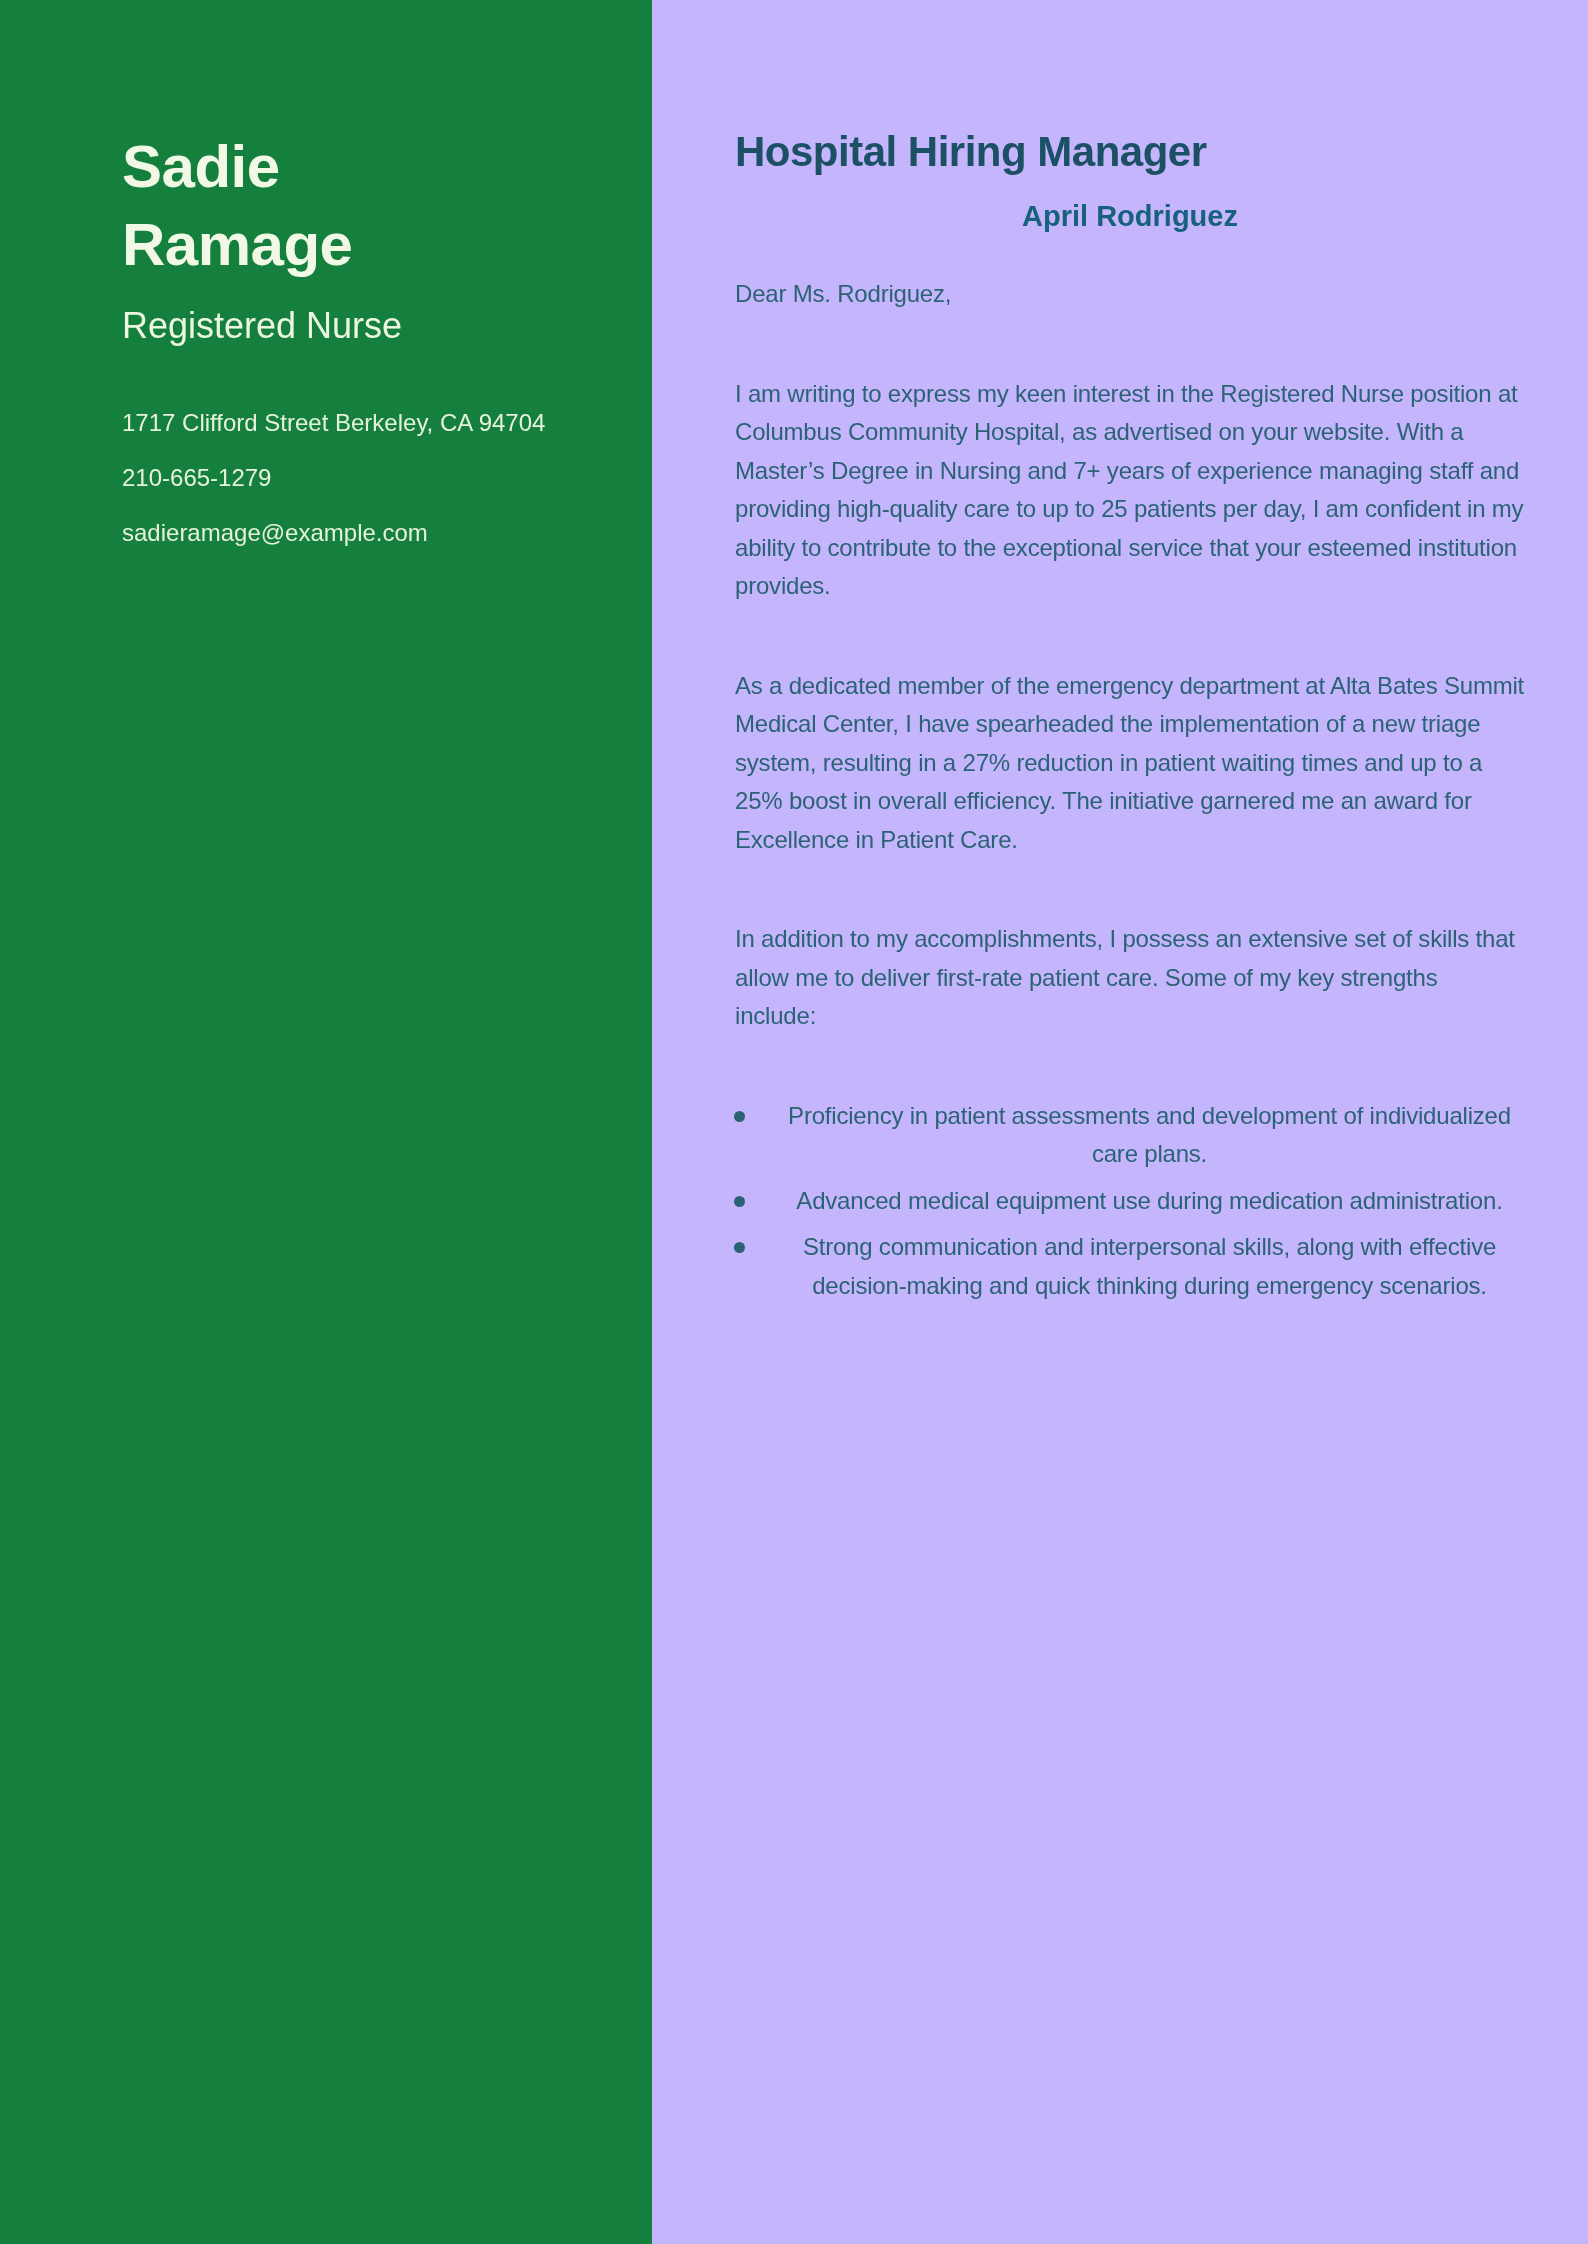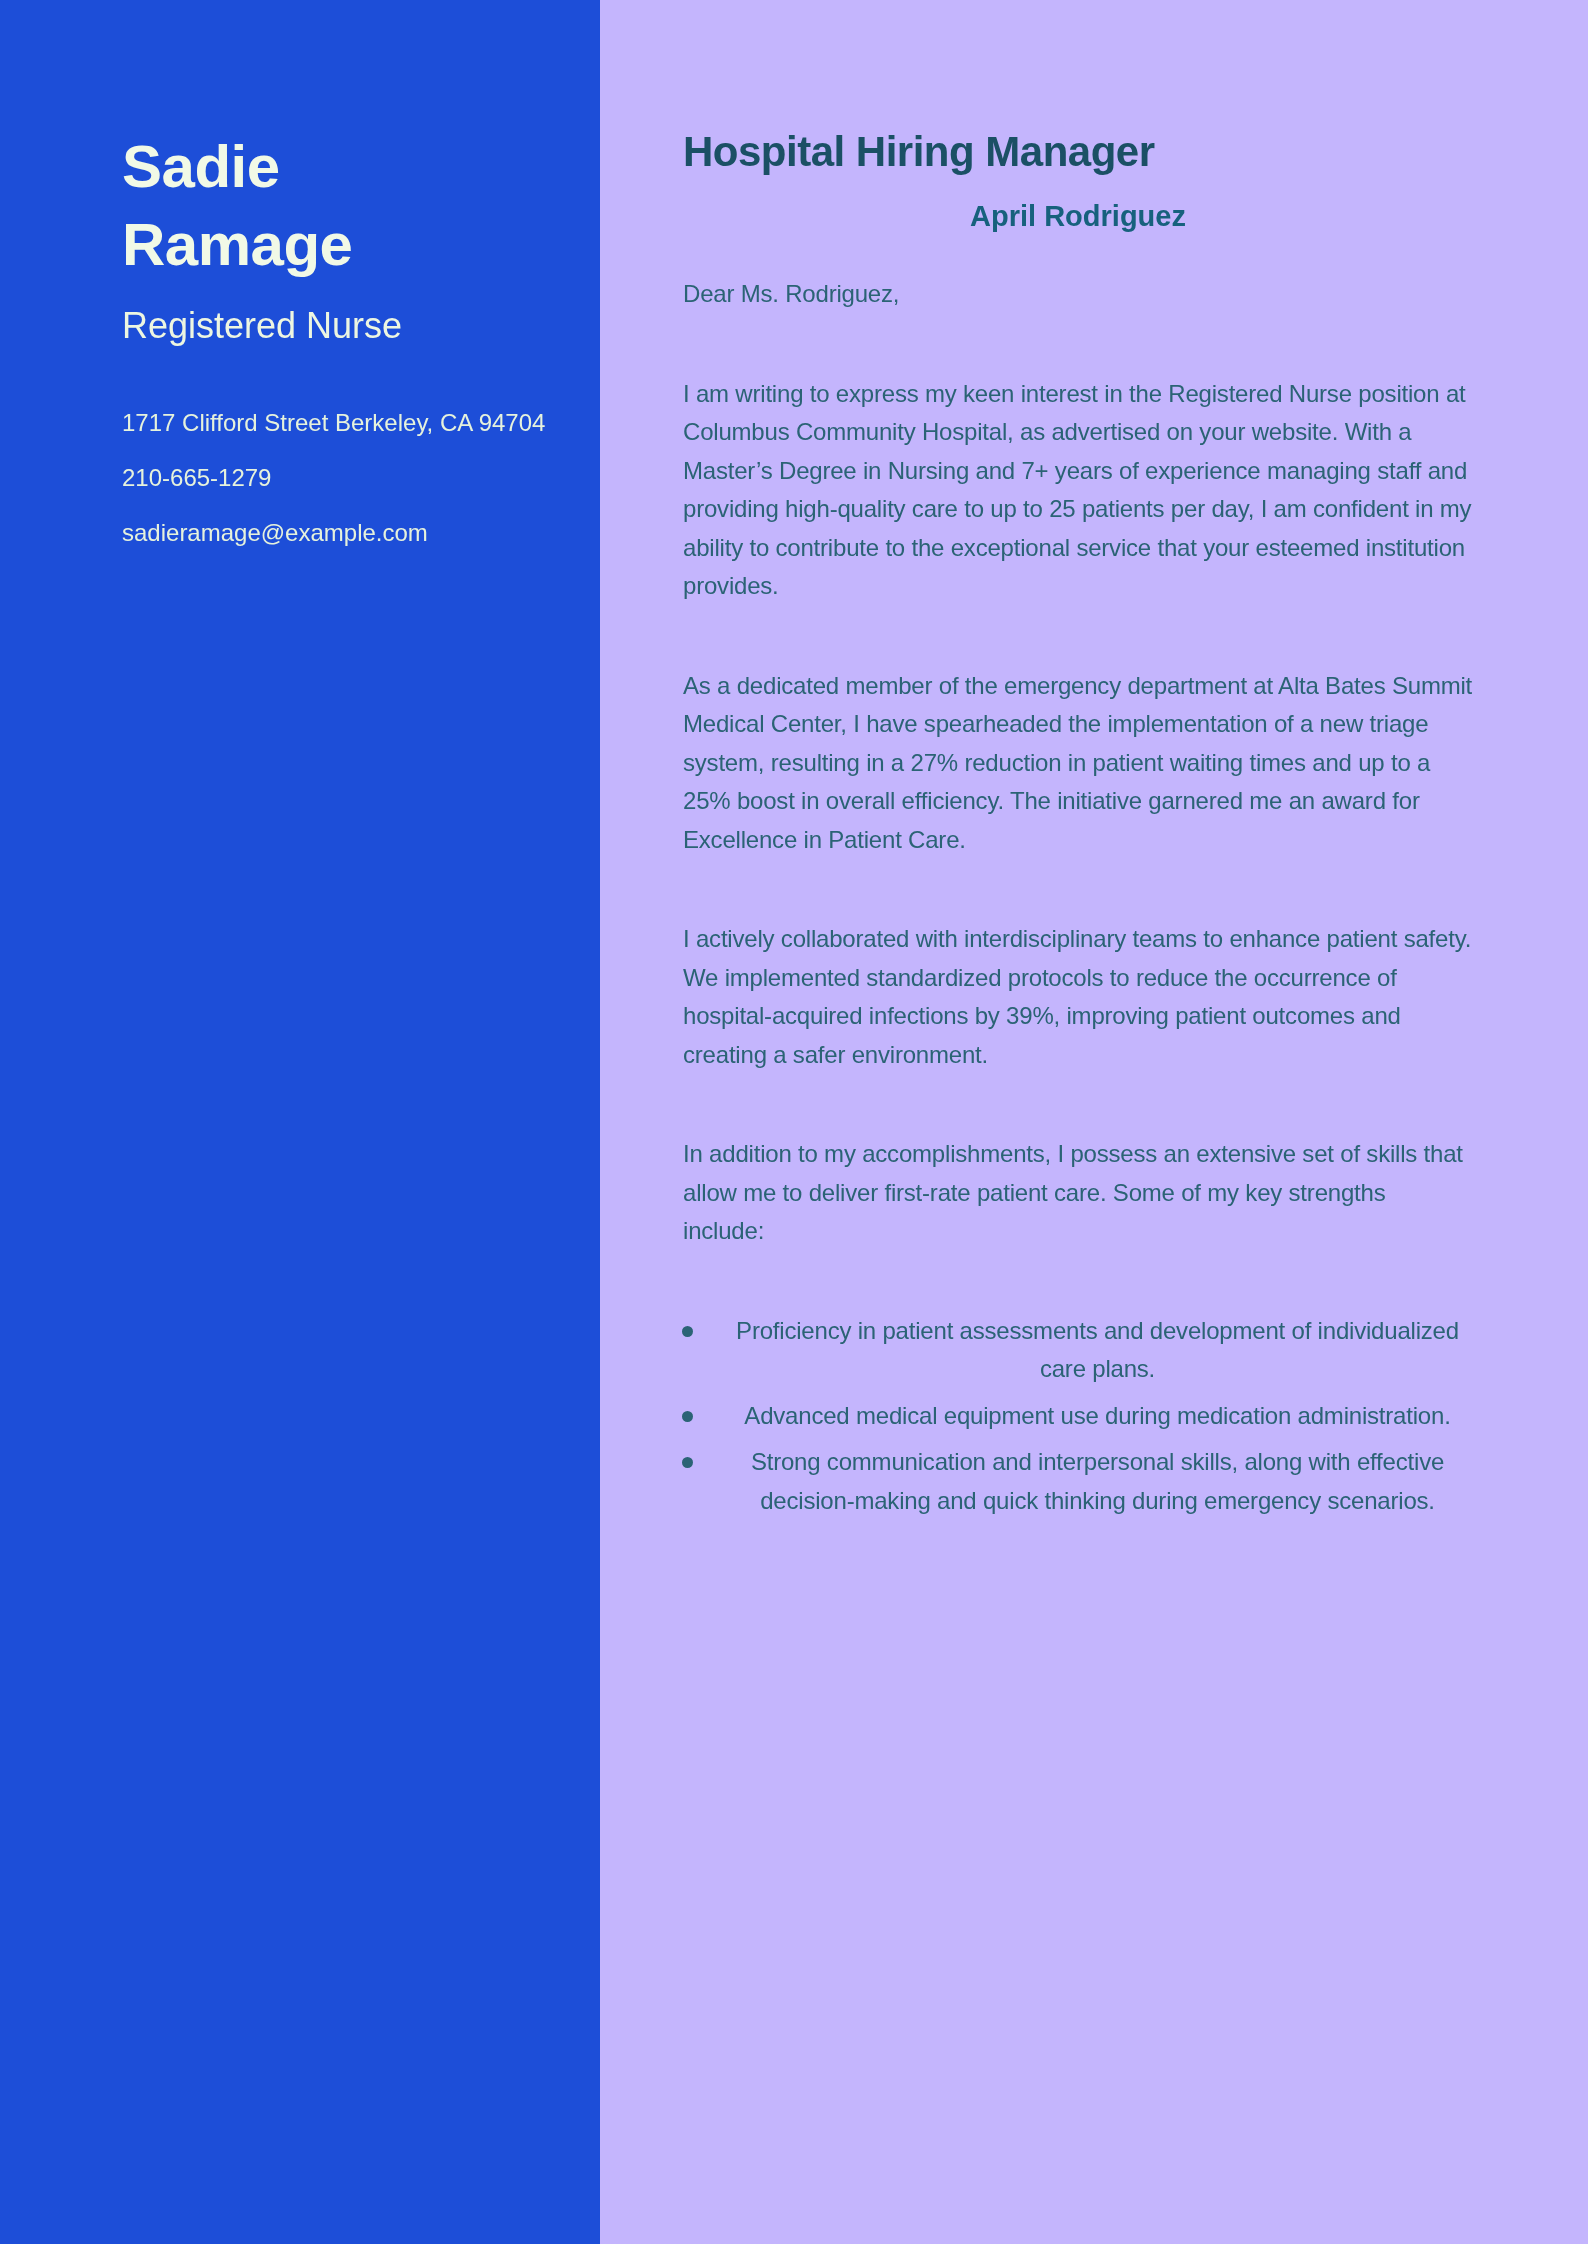--- a/index.html
+++ b/index.html
@@ -11,23 +11,23 @@
     width: 1588px;
     height: 2244px;
     display: flex;
     font-family: "Liberation Sans", sans-serif;
     overflow: hidden;
     background: #F4FBE5;
   }
 
   
   .sidebar {
-    width: 600px;
+    width: 652px;
     box-sizing: border-box;
-    background: #1d4ed8;
+    background: #15803d;
     padding: 128px 16px 0 122px;
     flex-shrink: 0;
   }
   .name {
     margin: 0;
     width: 340px;
     font-size: 60px;
     font-weight: 700;
     line-height: 78px;
     letter-spacing: -0.5px;
@@ -137,21 +137,20 @@
     </div>
   </aside>
 
   <main class="main">
     <div class="content">
       <h2 class="recipient-title">Hospital Hiring Manager</h2>
       <h3 class="recipient-name">April Rodriguez</h3>
       <p class="salutation">Dear Ms. Rodriguez,</p>
       <p>I am writing to express my keen interest in the Registered Nurse position at Columbus Community Hospital, as advertised on your website. With a Master’s Degree in Nursing and 7+ years of experience managing staff and providing high-quality care to up to 25 patients per day, I am confident in my ability to contribute to the exceptional service that your esteemed institution provides.</p>
       <p>As a dedicated member of the emergency department at Alta Bates Summit Medical Center, I have spearheaded the implementation of a new triage system, resulting in a 27% reduction in patient waiting times and up to a 25% boost in overall efficiency. The initiative garnered me an award for Excellence in Patient Care.</p>
-      <p>I actively collaborated with interdisciplinary teams to enhance patient safety. We implemented standardized protocols to reduce the occurrence of hospital-acquired infections by 39%, improving patient outcomes and creating a safer environment.</p>
       <p>In addition to my accomplishments, I possess an extensive set of skills that allow me to deliver first-rate patient care. Some of my key strengths include:</p>
       <ul class="skills">
         <li>Proficiency in patient assessments and development of individualized care plans.</li>
         <li>Advanced medical equipment use during medication administration.</li>
         <li>Strong communication and interpersonal skills, along with effective decision-making and quick thinking during emergency scenarios.</li>
       </ul>
     </div>
   </main>
 
 </div>

